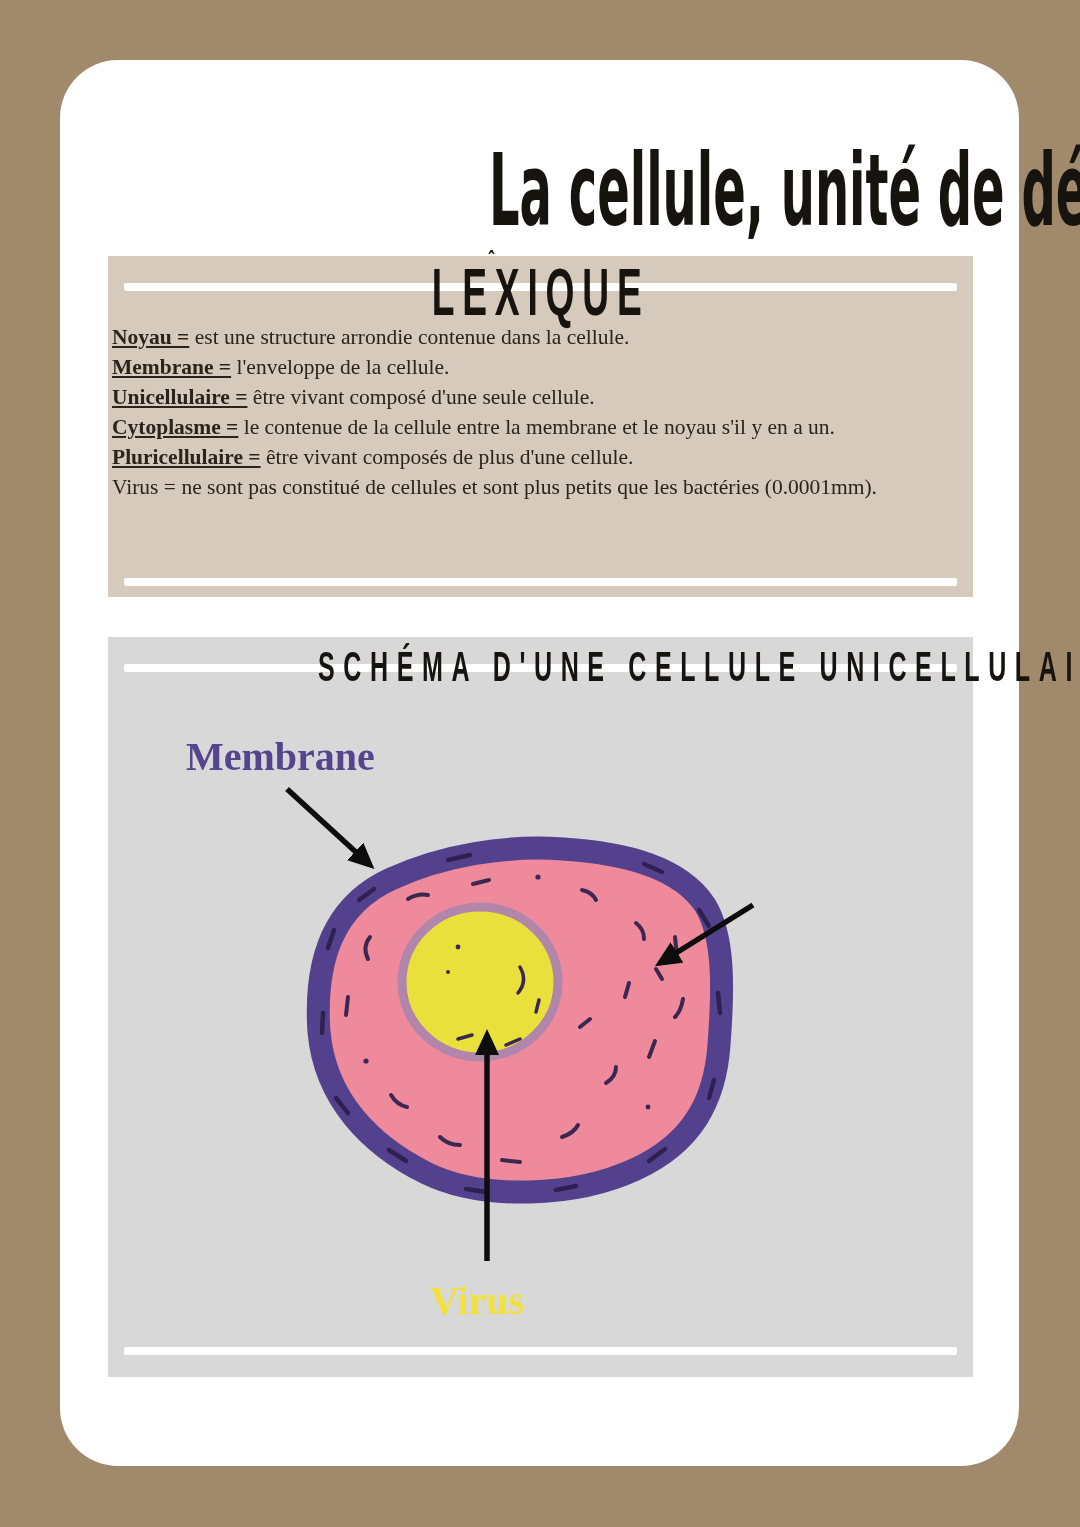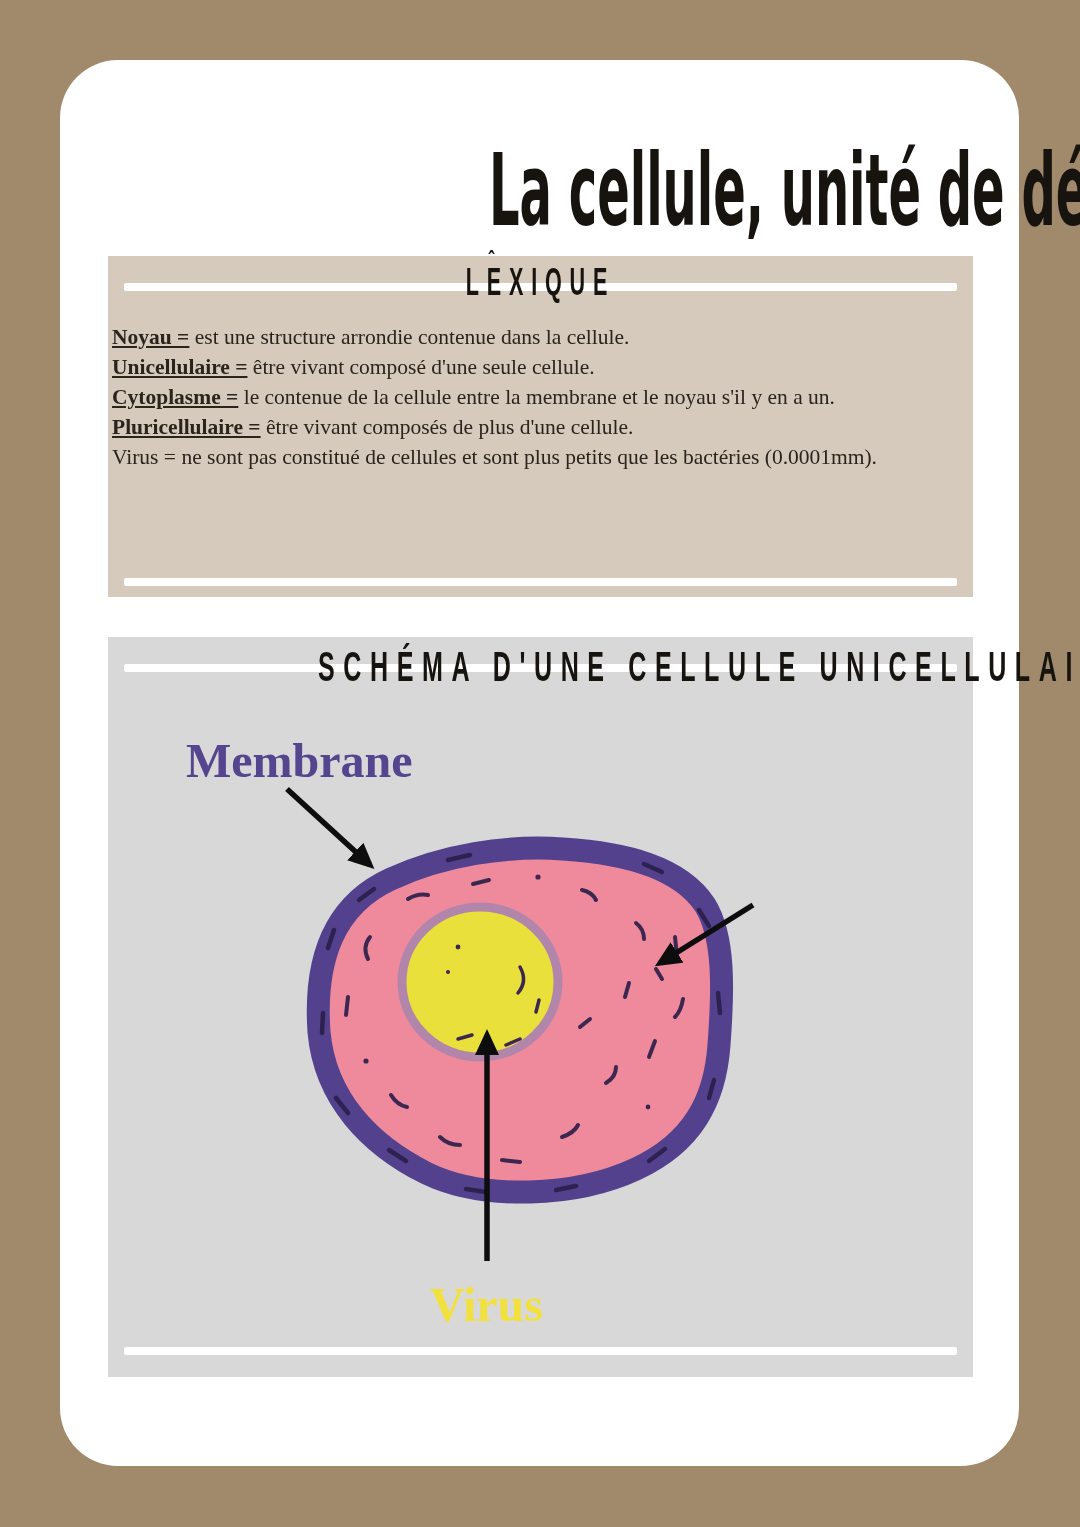--- a/index.html
+++ b/index.html
@@ -64,36 +64,36 @@
   }
   .lexique .h-line.top{top:27px;}
   .lexique .h-line.bottom{top:322px;}
   .schema .h-line.top{top:27px;}
   .schema .h-line.bottom{top:710px;}
   .sec-heading{
     position:relative;z-index:1;width:100%;text-align:center;
     white-space:nowrap;color:var(--ink);
     font-family:"Liberation Sans", sans-serif;font-weight:600;
   }
-  .lexique .sec-heading{padding-top:5px;font-size:36px;letter-spacing:13px;}
+  .lexique .sec-heading{font-size:62px;letter-spacing:13px;}
   .lexique .sec-heading>span{display:inline-block;transform:scale(0.6,1.08);transform-origin:center;}
   .schema .sec-heading{padding-top:9px;font-size:38px;letter-spacing:13px;}
   .schema .sec-heading>span{display:inline-block;transform:scale(0.66,1.1);transform-origin:center;}
   
   .lex-entries{
     position:absolute;left:4px;right:10px;top:66px;
     font-size:21.5px;line-height:30px;color:var(--body-ink);
   }
   .lex-term{font-weight:bold;text-decoration:underline;}
   .lex-term.plain{font-weight:normal;text-decoration:none;text-align:center;}
   
   .schema svg{position:absolute;left:0;top:0;width:865px;height:740px;z-index:1;}
   .cell-label{
     position:absolute;z-index:2;
-    font-family:"Liberation Serif", serif;font-weight:bold;font-size:48px;
+    font-family:"Liberation Serif", serif;font-weight:bold;font-size:40px;
     white-space:nowrap;
   }
   .cell-label.membrane{left:78px;top:96px;color:var(--label-membrane);}
   .cell-label.cytoplasme{left:645px;top:234px;color:var(--label-cytoplasme);}
   .cell-label.noyau{left:322px;top:640px;color:var(--label-noyau);}
 </style>
 </head>
 <body>
 
 <div class="card">
@@ -105,20 +105,21 @@
     <span>DE L'ÊTRE VIVANT</span>
   </div>
 
   <section class="lexique">
     <div class="h-line top"></div>
     <h2 class="sec-heading">
       <span>LEXIQUE</span>
     </h2>
     <div class="lex-entries" id="lex-entries">
         <div class="lex-row"><span class="lex-term">Noyau =</span> <span class="lex-def">est une structure arrondie contenue dans la cellule.</span></div>
+        <div class="lex-row"><span class="lex-term">Membrane =</span> <span class="lex-def">l'enveloppe de la cellule.</span></div>
         <div class="lex-row"><span class="lex-term">Unicellulaire =</span> <span class="lex-def">être vivant composé d'une seule cellule.</span></div>
         <div class="lex-row"><span class="lex-term">Cytoplasme =</span> <span class="lex-def">le contenue de la cellule entre la membrane et le noyau s'il y en a un.</span></div>
         <div class="lex-row"><span class="lex-term">Pluricellulaire =</span> <span class="lex-def">être vivant composés de plus d'une cellule.</span></div>
         <div class="lex-row"><span class="lex-term plain">Virus =</span> <span class="lex-def">ne sont pas constitué de cellules et sont plus petits que les bactéries (0.0001mm).</span></div>
       </div>
     <div class="h-line bottom"></div>
   </section>
 
   <section class="schema">
     <div class="h-line top"></div>

